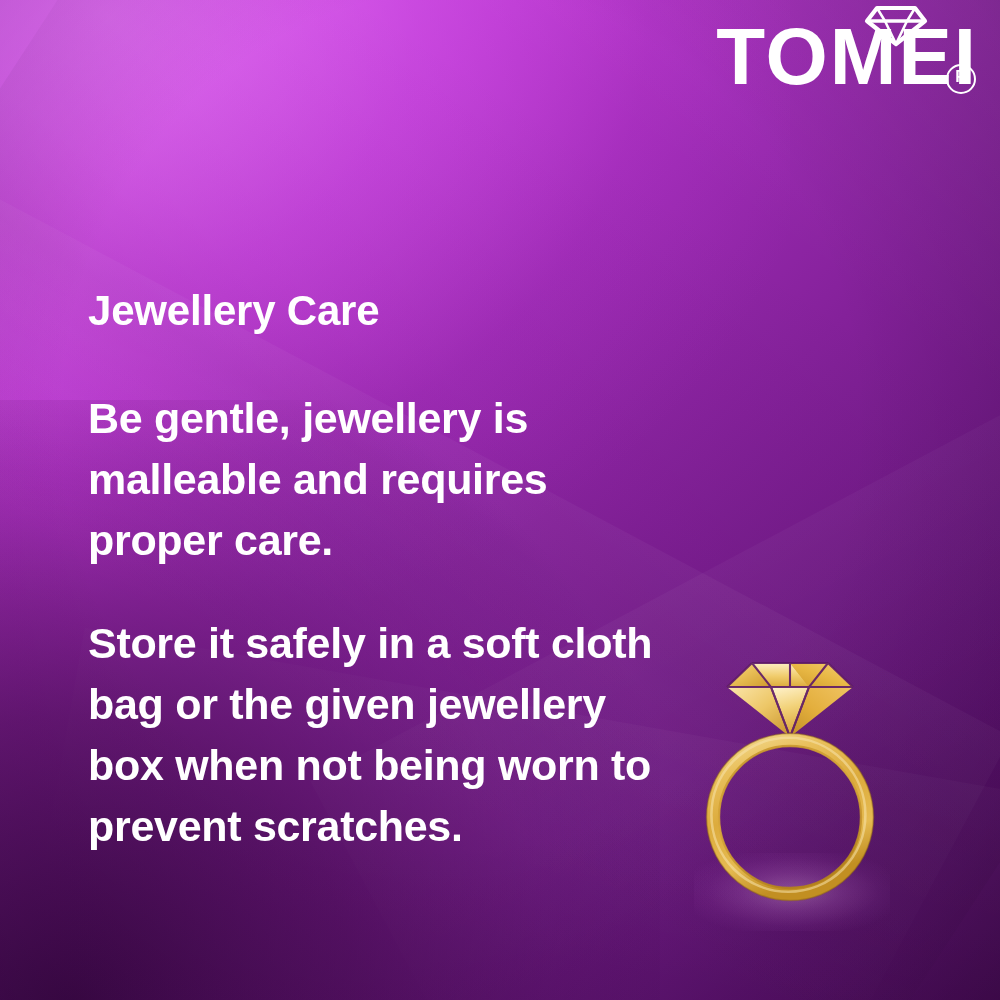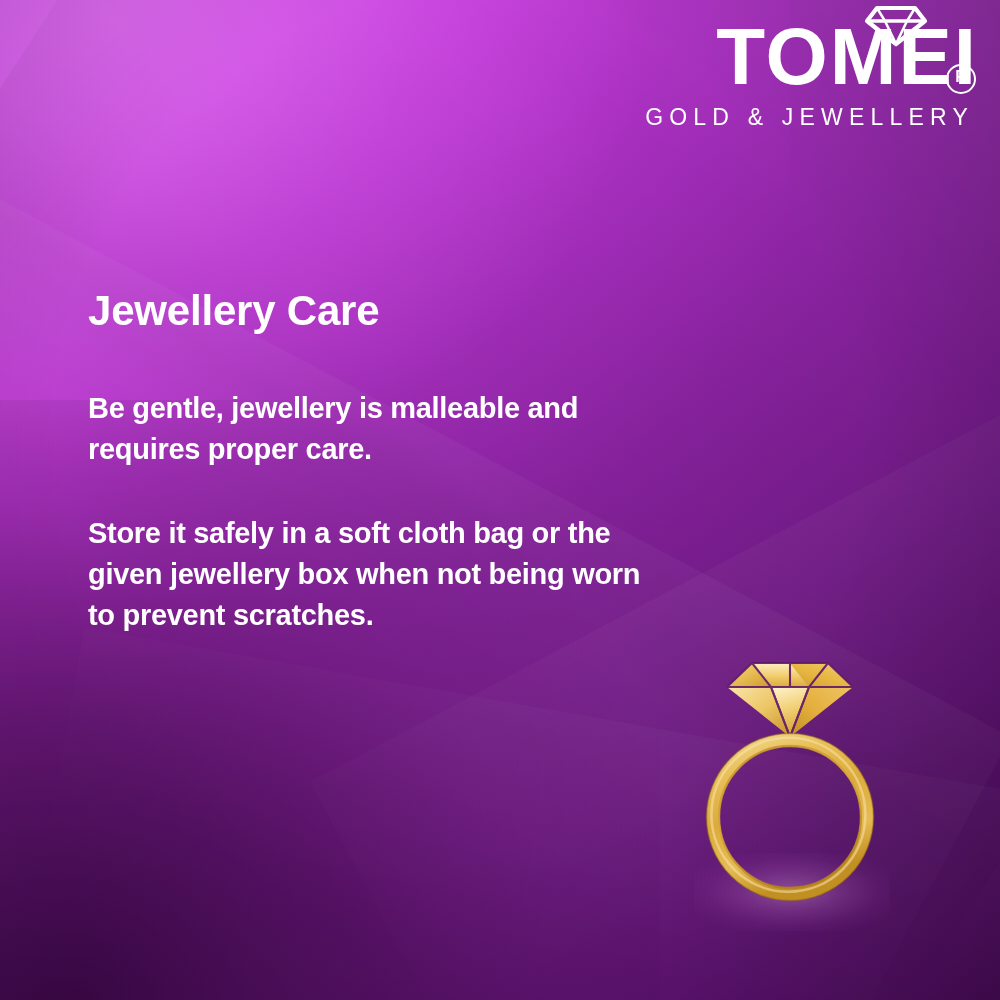--- a/index.html
+++ b/index.html
@@ -186,21 +186,21 @@
   }
   .copy-heading {
     font-size: 42px;
     font-weight: 700;
     line-height: 1.1;
     letter-spacing: -0.2px;
     margin: 0 0 54px 0;
     color: #ffffff;
   }
   .copy-para {
-    font-size: 29px;
+    font-size: 43px;
     font-weight: 700;
     line-height: 1.42;
     letter-spacing: -0.3px;
     margin: 0 0 42px 0;
     color: #ffffff;
   }
   .copy-para:last-child { margin-bottom: 0; }
 
   
   .ring-art {
@@ -250,21 +250,20 @@
     <div class="logo-wordmark-row">
       <span class="logo-word">TOMEI</span>
       <svg class="logo-gem" viewBox="0 0 64 42">
         <path d="M13 3 H51 L61 16 L32 39 L3 16 Z" fill="none" stroke="#ffffff" stroke-width="4.2" stroke-linejoin="round"></path>
         <path d="M3 16 H61" fill="none" stroke="#ffffff" stroke-width="3.4"></path>
         <path d="M13 3 L21 16 L32 39" fill="none" stroke="#ffffff" stroke-width="2.6"></path>
         <path d="M51 3 L43 16 L32 39" fill="none" stroke="#ffffff" stroke-width="2.6"></path>
       </svg>
       <span class="logo-reg">R</span>
     </div>
-    <span class="logo-tagline">GOLD &amp; JEWELLERY</span>
   </div>
 
   <div class="copy">
     <h1 class="copy-heading">Jewellery Care</h1>
     <p class="copy-para">Be gentle, jewellery is malleable and requires proper care.</p>
     <p class="copy-para">Store it safely in a soft cloth bag or the given jewellery box when not being worn to prevent scratches.</p>
   </div>
 
   <div class="ring-art">
     <div class="ring-glow"></div>

